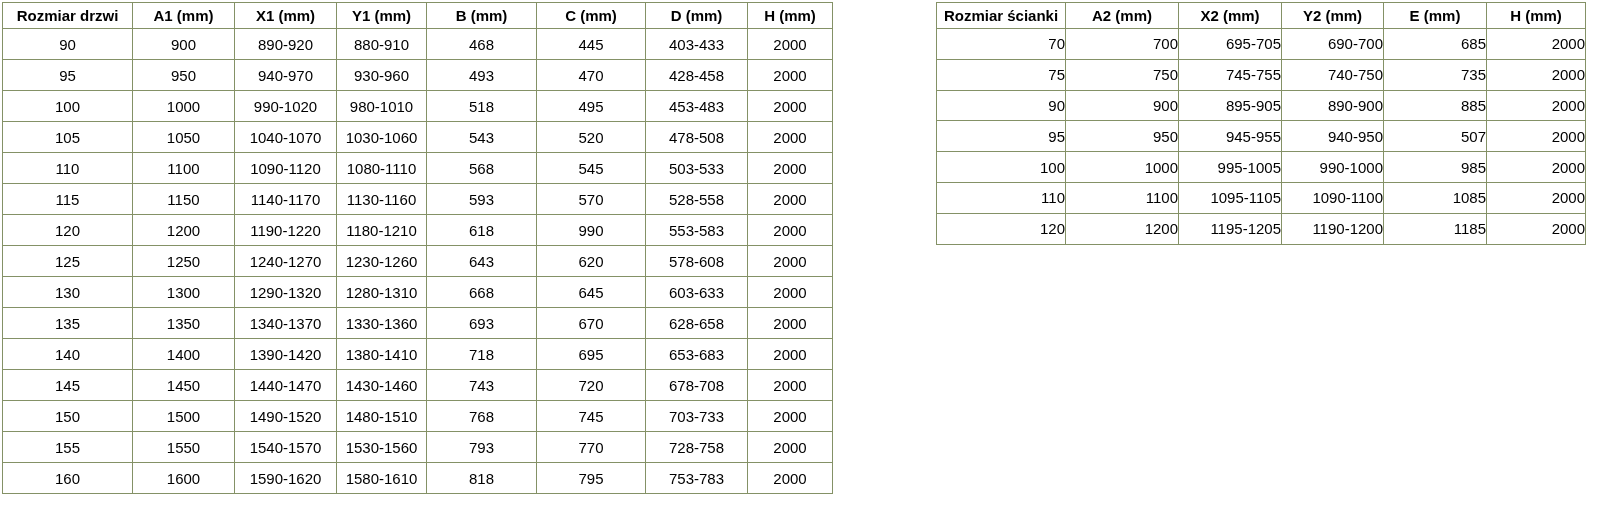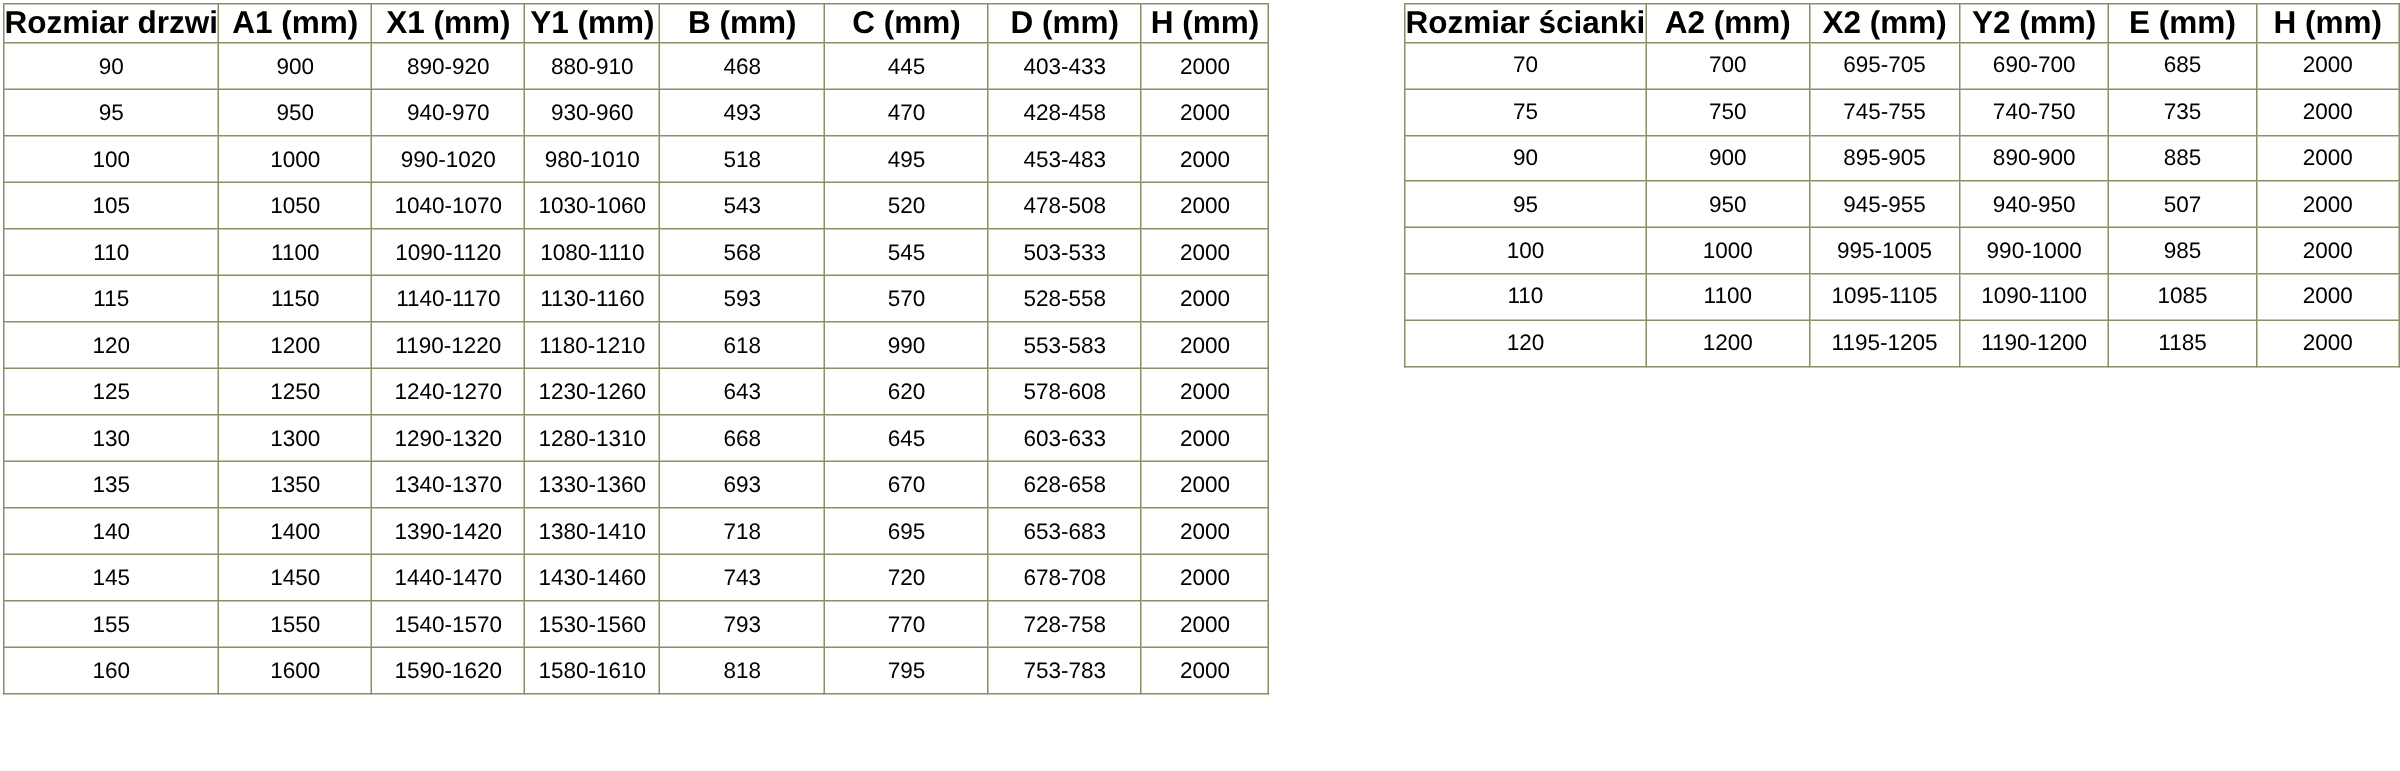--- a/index.html
+++ b/index.html
@@ -30,26 +30,26 @@
     border: 1.5px solid #849166;
     text-align: center;
     vertical-align: middle;
     padding: 0;
     overflow: hidden;
     white-space: nowrap;
   }
   table.dim-table th {
     font-weight: 700;
     height: 25px;
-    font-size: 21px;
+    font-size: 15px;
   }
   #door-table { left: 2px; top: 2px; }
   #door-table td { height: 30px; }
   #wall-table { left: 936px; top: 2px; }
-  #wall-table td { height: 29.8px; }
+  #wall-table td { height: 29.8px; text-align: right; }
 </style>
 </head>
 <body>
 
 <div id="canvas">
 
   <table id="door-table" class="dim-table">
       <colgroup>
         <col style="width: 130px;">
         <col style="width: 102px;">
@@ -187,20 +187,30 @@
           <td>145</td>
           <td>1450</td>
           <td>1440-1470</td>
           <td>1430-1460</td>
           <td>743</td>
           <td>720</td>
           <td>678-708</td>
           <td>2000</td>
         </tr>
         <tr>
+          <td>150</td>
+          <td>1500</td>
+          <td>1490-1520</td>
+          <td>1480-1510</td>
+          <td>768</td>
+          <td>745</td>
+          <td>703-733</td>
+          <td>2000</td>
+        </tr>
+        <tr>
           <td>155</td>
           <td>1550</td>
           <td>1540-1570</td>
           <td>1530-1560</td>
           <td>793</td>
           <td>770</td>
           <td>728-758</td>
           <td>2000</td>
         </tr>
         <tr>

